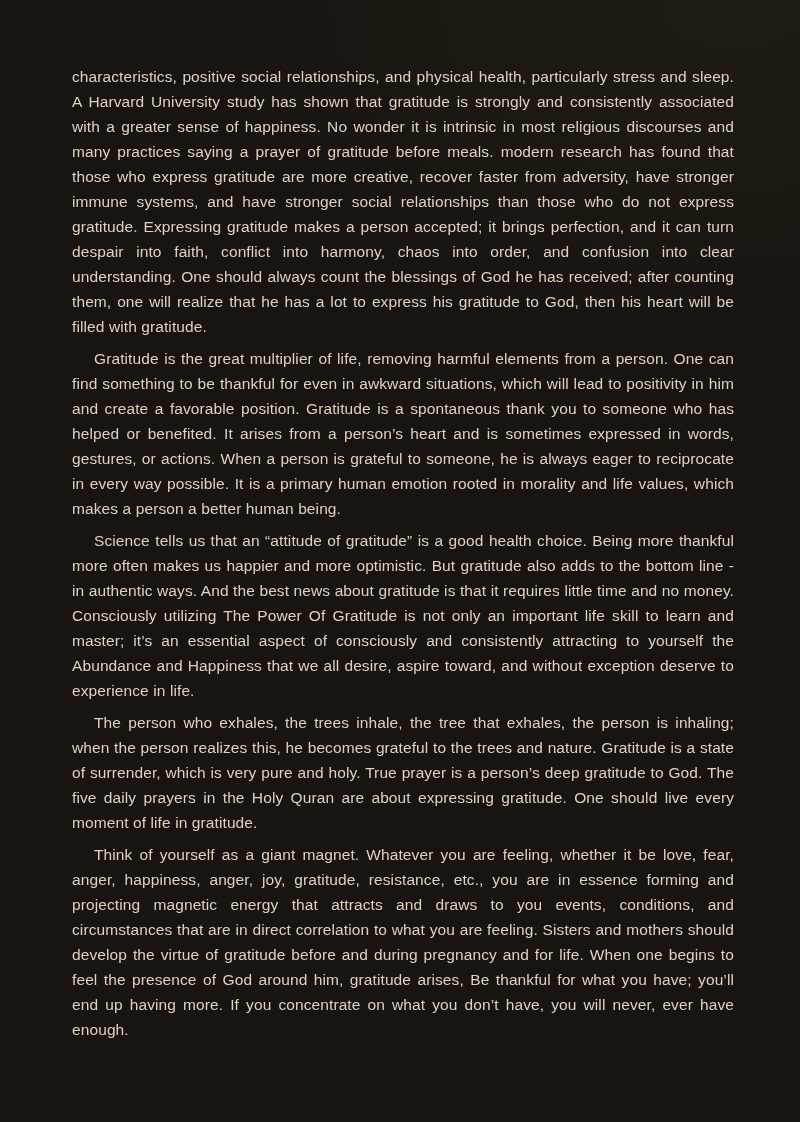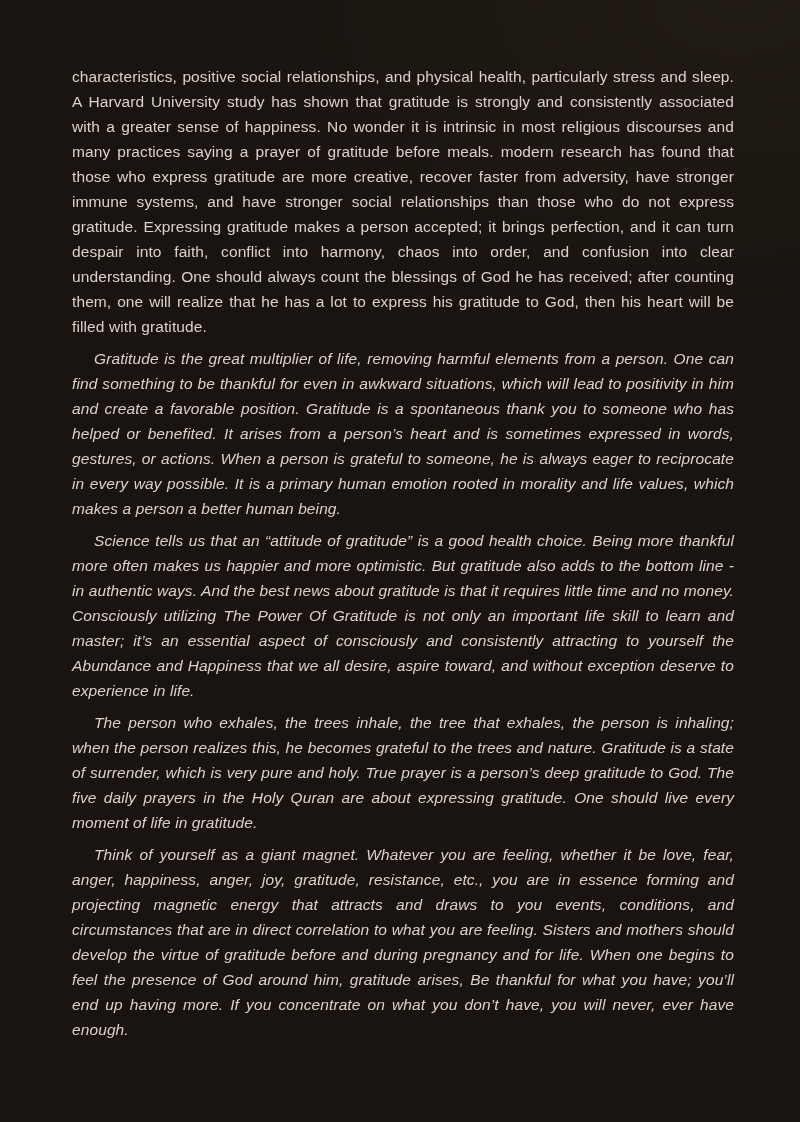--- a/index.html
+++ b/index.html
@@ -25,21 +25,20 @@
     color: #ddd2c8;
     font-family: "Liberation Sans", "DejaVu Sans", sans-serif;
     font-size: 15.5px;
     line-height: 25px;
     letter-spacing: 0.1px;
     text-align: justify;
     text-justify: inter-word;
   }
   .page p.indent {
     text-indent: 22px;
-    font-style: italic;
   }
 </style>
 </head>
 <body>
 
 <div class="page">
   <p>characteristics, positive social relationships, and physical health, particularly stress and sleep. A Harvard University study has shown that gratitude is strongly and consistently associated with a greater sense of happiness. No wonder it is intrinsic in most religious discourses and many practices saying a prayer of gratitude before meals. modern research has found that those who express gratitude are more creative, recover faster from adversity, have stronger immune systems, and have stronger social relationships than those who do not express gratitude. Expressing gratitude makes a person accepted; it brings perfection, and it can turn despair into faith, conflict into harmony, chaos into order, and confusion into clear understanding. One should always count the blessings of God he has received; after counting them, one will realize that he has a lot to express his gratitude to God, then his heart will be filled with gratitude.</p>
   <p class="indent">Gratitude is the great multiplier of life, removing harmful elements from a person. One can find something to be thankful for even in awkward situations, which will lead to positivity in him and create a favorable position. Gratitude is a spontaneous thank you to someone who has helped or benefited. It arises from a person’s heart and is sometimes expressed in words, gestures, or actions. When a person is grateful to someone, he is always eager to reciprocate in every way possible. It is a primary human emotion rooted in morality and life values, which makes a person a better human being.</p>
   <p class="indent">Science tells us that an “attitude of gratitude” is a good health choice. Being more thankful more often makes us happier and more optimistic. But gratitude also adds to the bottom line - in authentic ways. And the best news about gratitude is that it requires little time and no money. Consciously utilizing The Power Of Gratitude is not only an important life skill to learn and master; it’s an essential aspect of consciously and consistently attracting to yourself the Abundance and Happiness that we all desire, aspire toward, and without exception deserve to experience in life.</p>
   <p class="indent">The person who exhales, the trees inhale, the tree that exhales, the person is inhaling; when the person realizes this, he becomes grateful to the trees and nature. Gratitude is a state of surrender, which is very pure and holy. True prayer is a person’s deep gratitude to God. The five daily prayers in the Holy Quran are about expressing gratitude. One should live every moment of life in gratitude.</p>

